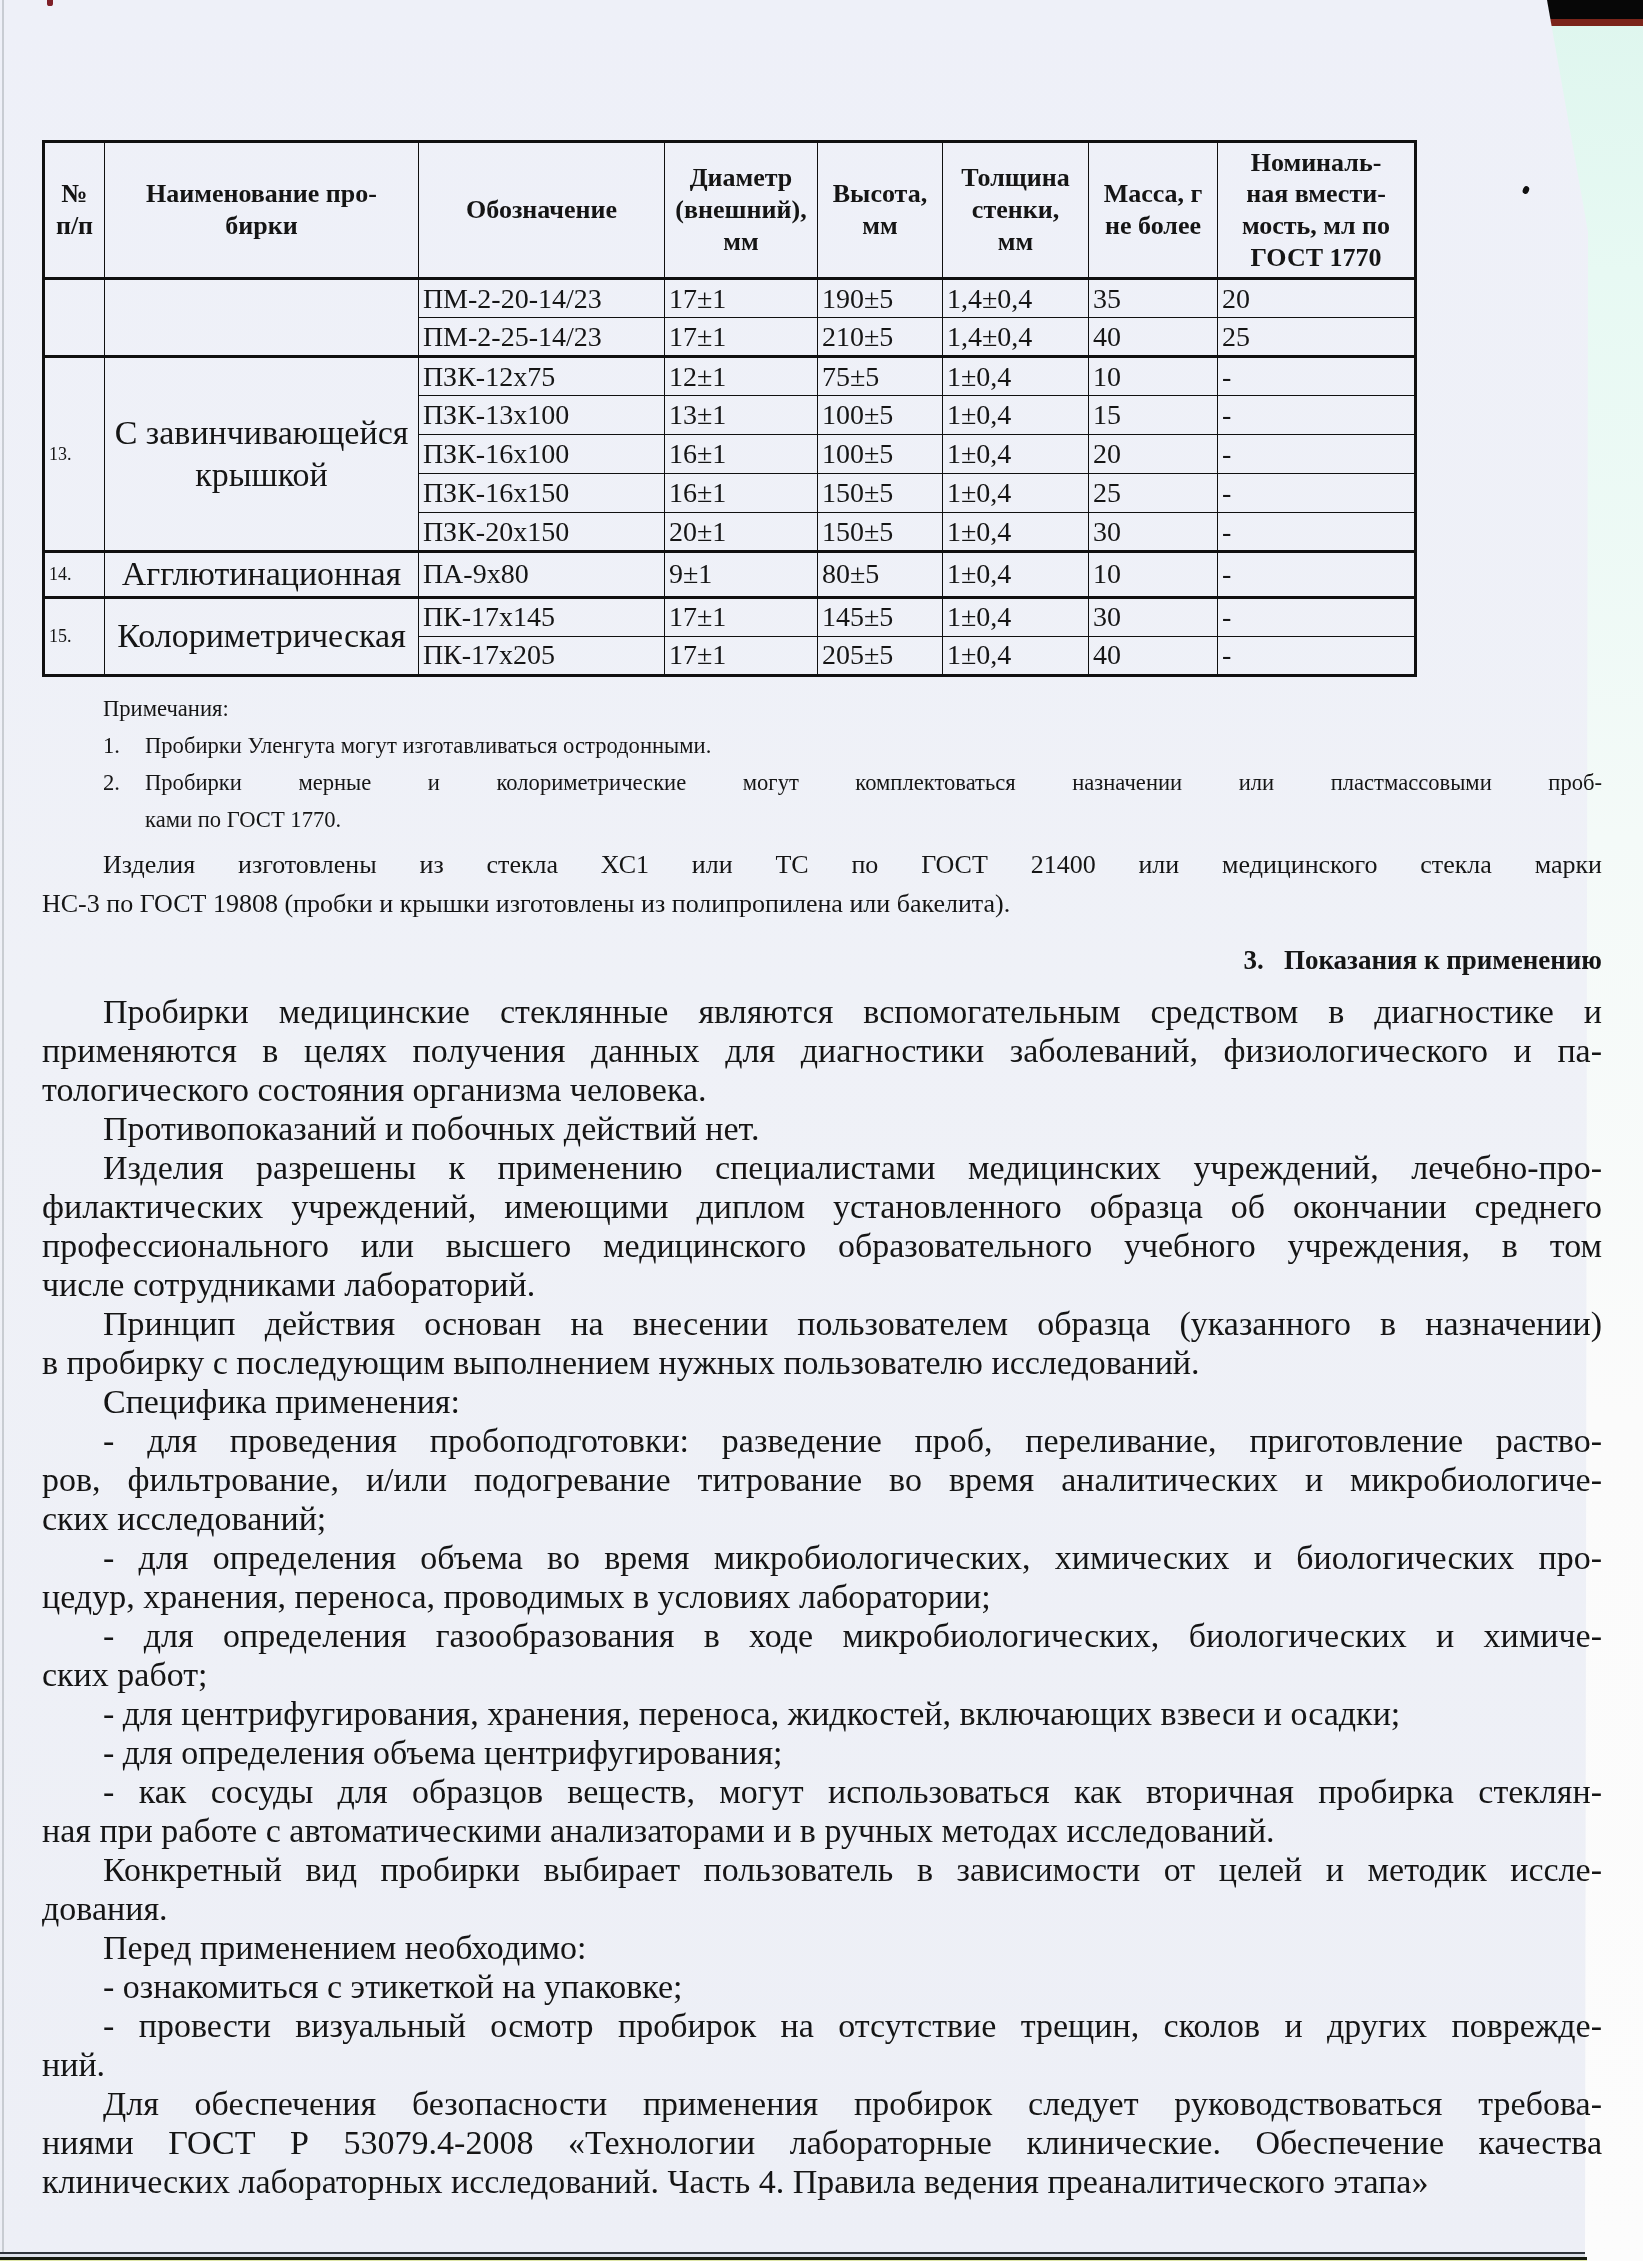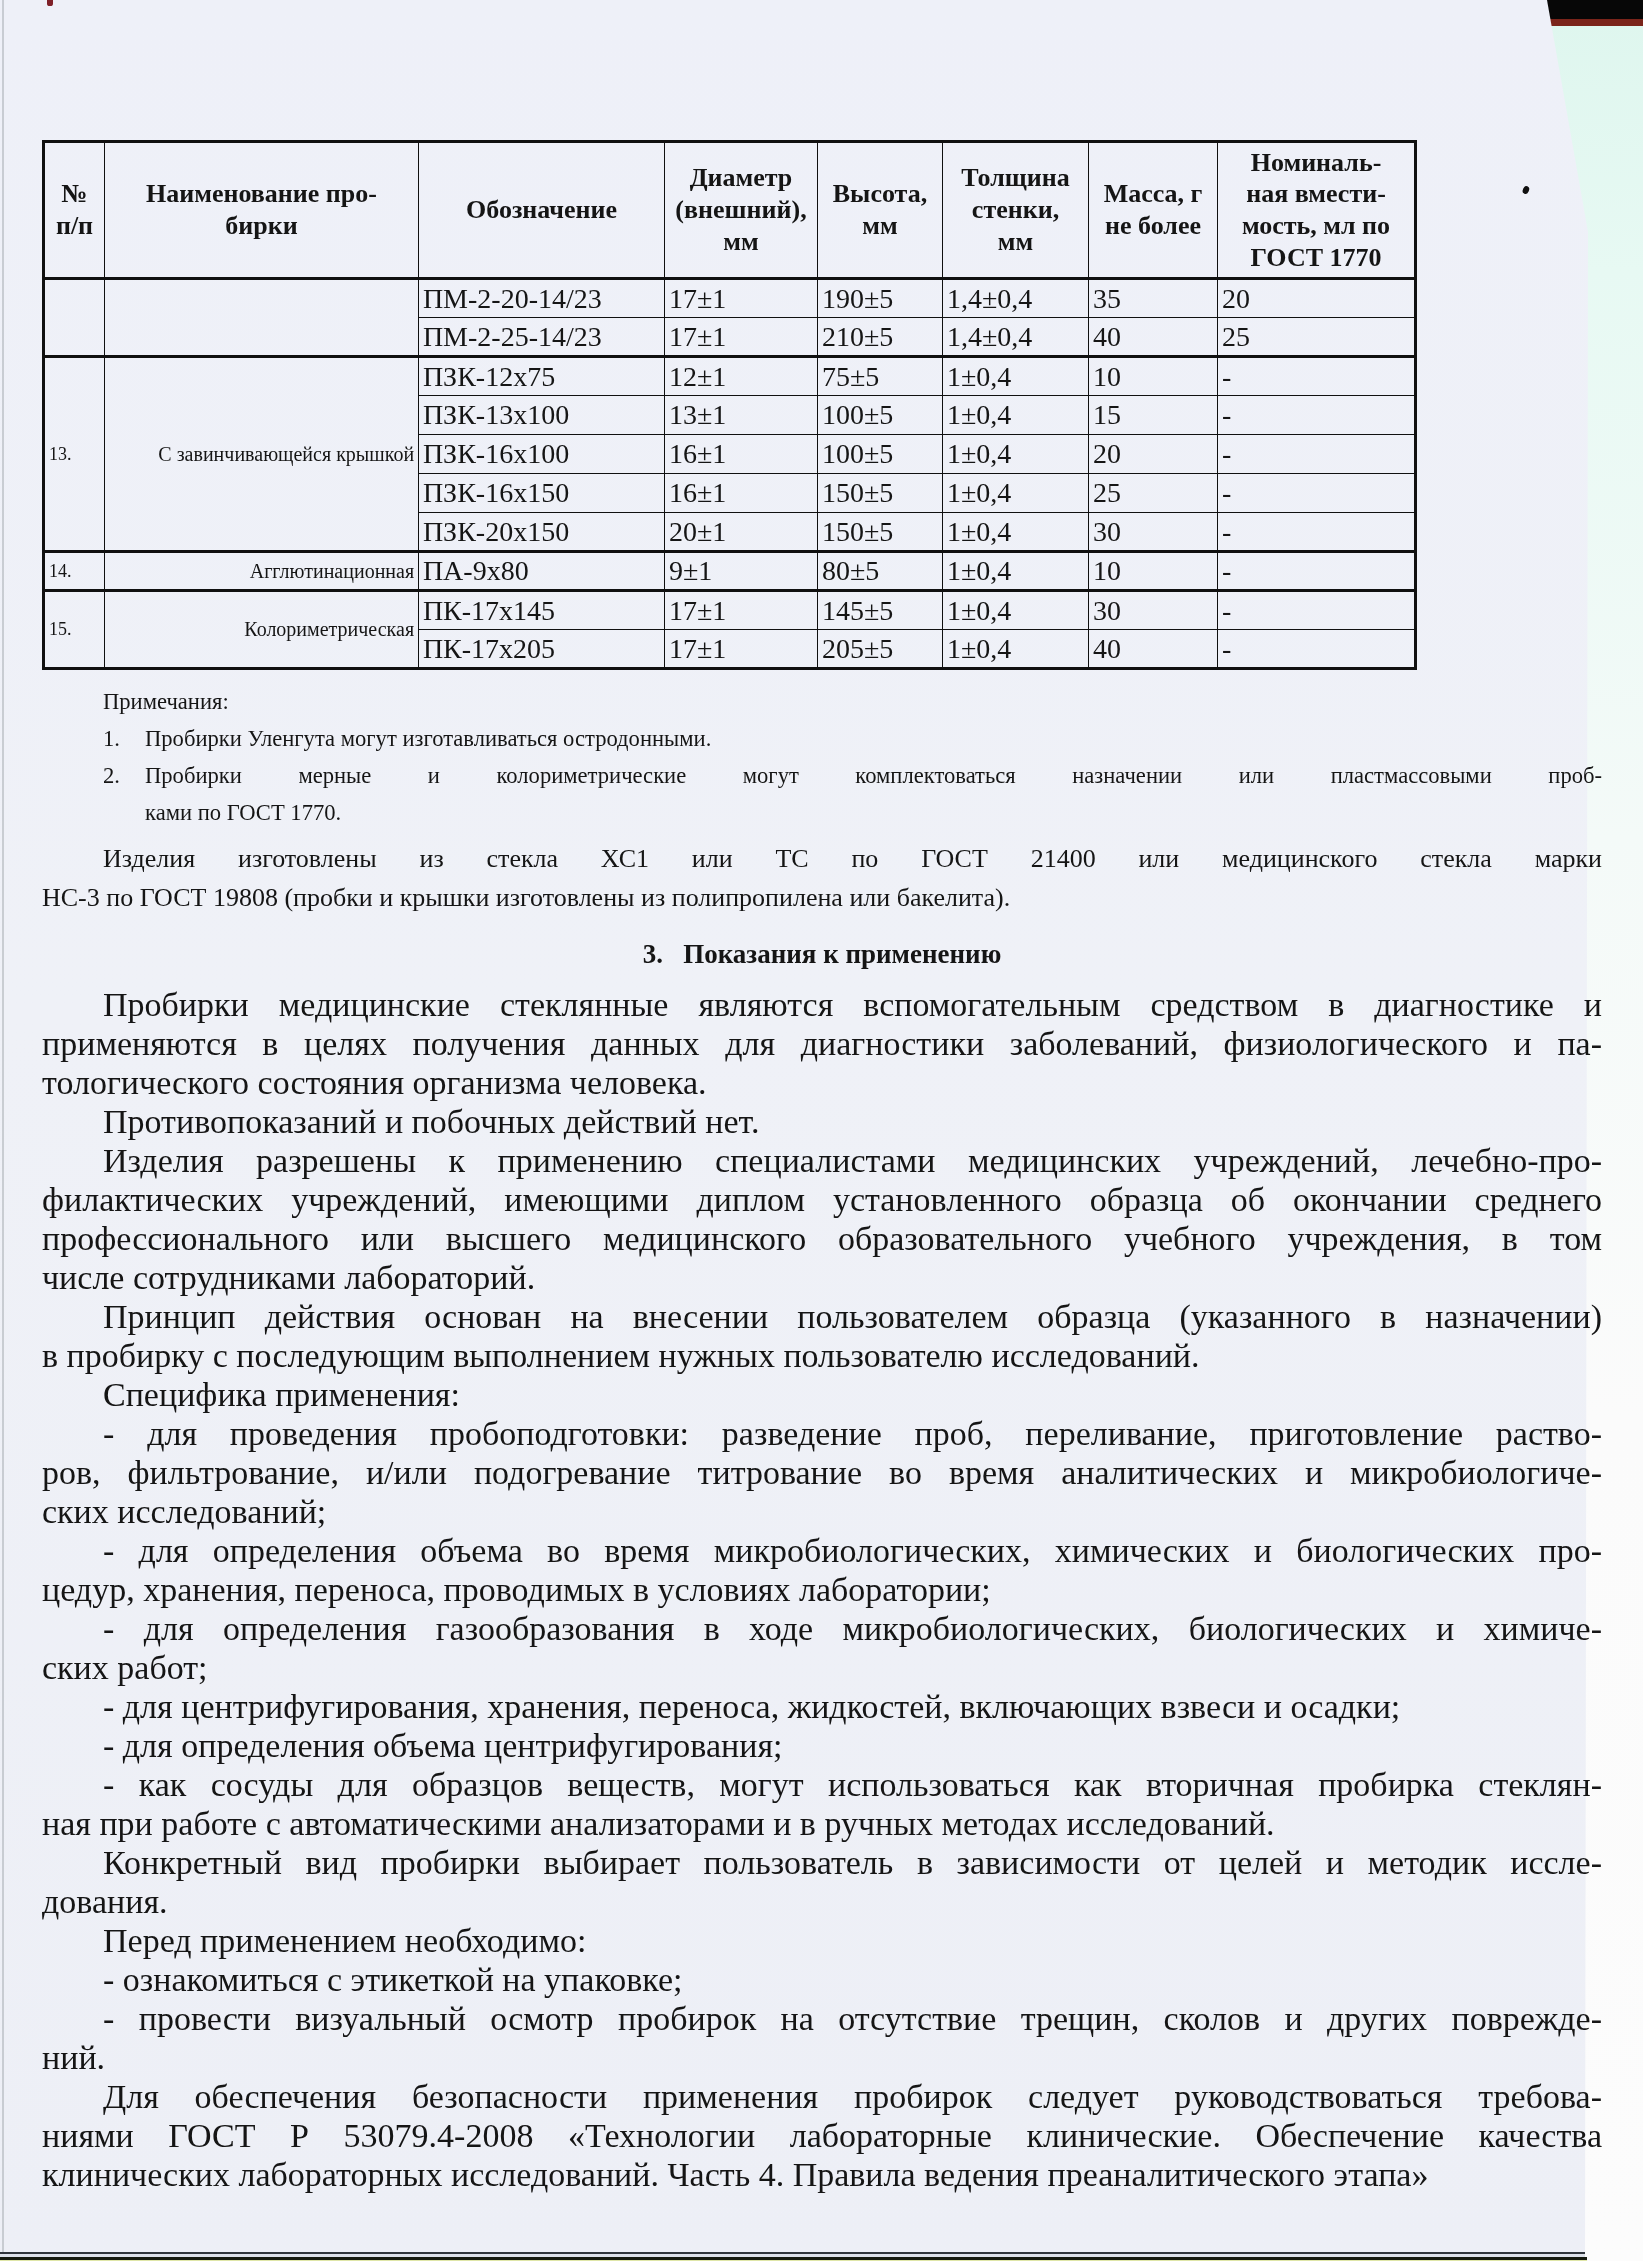--- a/index.html
+++ b/index.html
@@ -57,33 +57,33 @@
   .doc-table{border:3.9px solid #101010;}
   .doc-table thead tr{height:137px;}
   .doc-table tbody tr{height:39px;}
   .doc-table thead th{
     font-weight:bold;font-size:26px;line-height:1.22;
     text-align:center;white-space:pre-line;
   }
   .doc-table thead{border-bottom:3.2px solid #101010;}
   .doc-table tbody tr.group-start td{border-top:3.2px solid #101010;}
   .c-num{font-size:18px;text-align:left;padding-left:5.2px;}
-  .c-name{font-size:20px;text-align:right;line-height:1.25;padding-left:6.4px;}
+  .c-name{font-size:34px;text-align:center;line-height:1.25;padding-left:6.4px;}
   .c-des,.c-val{font-size:28px;text-align:left;}
 
   
   .notes{margin:13px 19px 0 42px;width:1560px;font-size:22.6px;line-height:37px;}
   .notes-label{padding-left:61px;}
   .note-item{display:flex;padding-left:61px;}
   .note-num{flex:0 0 42px;}
   .note-body{flex:1 1 auto;min-width:0;}
   .after-notes{margin:7.7px 41px 0 42px;width:1560px;font-size:26px;line-height:39px;}
   .section-heading{
     margin:17px 41px 11.6px 42px;width:1560px;
-    text-align:center;font-weight:bold;font-size:27px;line-height:40px;
+    text-align:right;font-weight:bold;font-size:27px;line-height:40px;
     white-space:pre;
   }
   .paragraphs{margin:0 41px 0 42px;width:1560px;font-size:34px;line-height:39px;}
   .para{margin:0;}
   .tl{text-align:justify;text-align-last:justify;}
   .tl.last{text-align-last:left;}
   .tl.ind{text-indent:61px;}
 </style>
 </head>
 <body>

